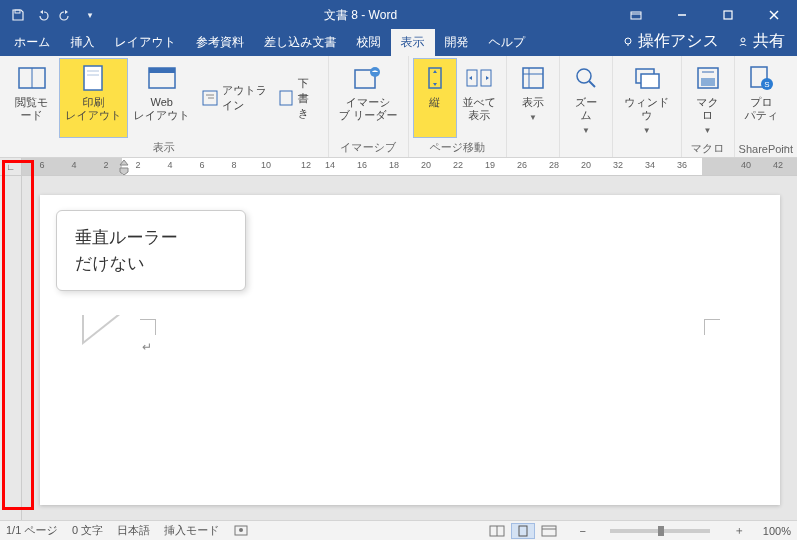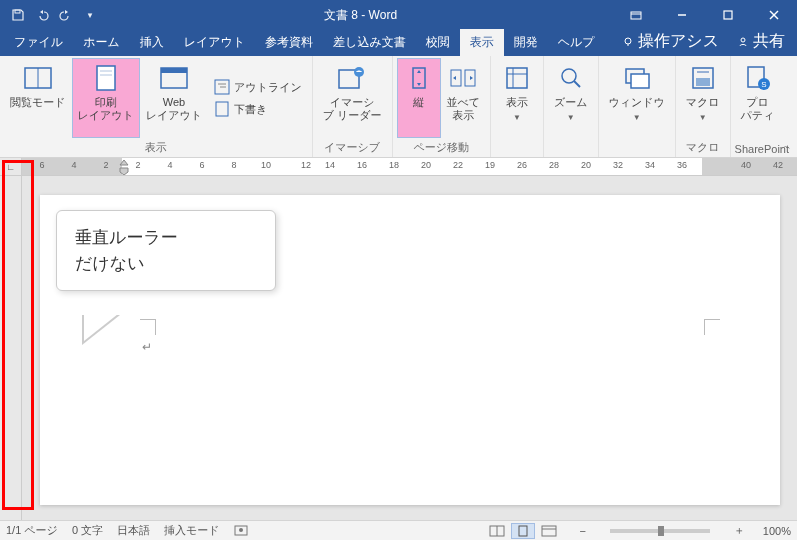--- a/index.html
+++ b/index.html
@@ -13,42 +13,42 @@
 .tabs { height: 26px; background: #2b579a; display: flex; align-items: flex-end; font-size: 12px; padding: 0 4px; }
 .tab { padding: 5px 10px; color: #fff; cursor: pointer; }
 .tab.active { background: #f3f3f3; color: #2b579a; }
 .tabs-right { margin-left: auto; display: flex; align-items: center; gap: 2px; color: #fff; }
 .tabs-right .rt { padding: 4px 8px; display: flex; align-items: center; gap: 4px; font-size: 16px; }
 .ribbon { height: 102px; background: #f3f3f3; border-bottom: 1px solid #d4d4d4; display: flex; position: relative; }
 .ribbon-group { display: flex; flex-direction: column; border-right: 1px solid #e1e1e1; padding: 2px 4px 0; }
 .ribbon-group .controls { display: flex; flex: 1; }
 .ribbon-group .label { text-align: center; font-size: 11px; color: #666; padding: 2px 0; }
 .rbtn { display: flex; flex-direction: column; align-items: center; justify-content: flex-start; padding: 4px 6px; font-size: 11px; color: #444; cursor: pointer; gap: 2px; }
-.rbtn.selected { background: #f9a8d4; border: 1px solid #a3bde3; padding: 3px 5px; }
+.rbtn.selected { background: #fde047; border: 1px solid #a3bde3; padding: 3px 5px; }
 .rbtn .icon { width: 32px; height: 32px; display: flex; align-items: center; justify-content: center; }
 .rbtn .txt { text-align: center; line-height: 1.2; }
-.small-col { display: flex; flex-direction: column; justify-content: center; gap: 2px; padding: 4px 2px; }
+.small-col { display: flex; flex-direction: row; justify-content: flex-end; gap: 2px; padding: 4px 2px; }
 .small-btn { display: flex; align-items: center; gap: 4px; font-size: 11px; color: #444; padding: 2px 4px; }
 .small-btn .sicon { width: 16px; height: 16px; }
 .collapse-btn { position: absolute; right: 6px; bottom: 4px; font-size: 10px; color: #666; }
 .ruler-area { height: 18px; background: #e8e8e8; display: flex; position: relative; border-bottom: 1px solid #ccc; }
 .ruler-corner { width: 22px; height: 18px; border-right: 1px solid #ccc; display: flex; align-items: center; justify-content: center; font-size: 9px; color: #666; }
 .ruler { flex: 1; position: relative; background: #fff; margin: 0; overflow: hidden; }
 .ruler-dark { position: absolute; top: 0; height: 18px; background: #d0d0d0; }
 .ruler-num { position: absolute; top: 2px; font-size: 9px; color: #666; transform: translateX(-50%); }
 .ruler-indent { position: absolute; top: 0; }
 .doc-area { position: absolute; left: 0; top: 176px; right: 0; bottom: 20px; background: #e6e6e6; display: flex; }
 .v-ruler-strip { width: 22px; background: #e8e8e8; border-right: 1px solid #ccc; }
 .red-box { position: absolute; left: 2px; top: 160px; width: 32px; height: 350px; border: 3px solid #ff0000; z-index: 10; pointer-events: none; }
 .page { position: absolute; left: 40px; top: 195px; width: 740px; height: 310px; background: #fff; box-shadow: 0 1px 4px rgba(0,0,0,0.2); }
 .page .margin-mark { position: absolute; width: 16px; height: 16px; }
 .page .mark-tl { left: 100px; top: 124px; border-left: 1px solid #bbb; border-bottom: 1px solid #bbb; transform: rotate(180deg);}
 .page .mark-tr { right: 60px; top: 124px; border-right: 1px solid #bbb; border-bottom: 1px solid #bbb; transform: rotate(180deg);}
 .page .para-mark { position: absolute; left: 102px; top: 145px; font-size: 12px; color: #888; }
-.callout { position: absolute; left: 56px; top: 210px; width: 220px; z-index: 5; border-radius: 27px; }
+.callout { position: absolute; left: 56px; top: 210px; width: 190px; z-index: 5; border-radius: 27px; }
 .callout-box { background: #fff; border: 1px solid #ccc; border-radius: 6px; padding: 14px 18px; box-shadow: 2px 2px 6px rgba(0,0,0,0.15); font-size: 17px; color: #333; line-height: 1.5; }
 .callout-tail { position: absolute; left: 26px; bottom: -24px; width: 0; height: 0; }
 .callout-tail::before { content: ''; position: absolute; border-right: 38px solid transparent; border-top: 30px solid #ccc; }
 .callout-tail::after { content: ''; position: absolute; left: 2px; top: -1px; border-right: 34px solid transparent; border-top: 27px solid #fff; }
 .statusbar { position: absolute; left: 0; right: 0; bottom: 0; height: 20px; background: #f3f3f3; border-top: 1px solid #d4d4d4; display: flex; align-items: center; font-size: 11px; color: #555; padding: 0 6px; gap: 14px; }
 .statusbar .spacer { flex: 1; }
 .statusbar .view-btns { display: flex; gap: 2px; }
 .statusbar .vbtn { width: 24px; height: 16px; display: flex; align-items: center; justify-content: center; border: 1px solid transparent; }
 .statusbar .vbtn.active { background: #d4e2f4; border-color: #a3bde3; }
 .zoom-slider { width: 100px; height: 4px; background: #ccc; position: relative; margin: 0 6px; }
@@ -101,21 +101,20 @@
     <div class="win-btn">
         <svg width="12" height="12">
           <line x1="2" y1="2" x2="10" y2="10" stroke="#fff" stroke-width="1.5"></line>
           <line x1="10" y1="2" x2="2" y2="10" stroke="#fff" stroke-width="1.5"></line>
         </svg>
       </div>
   </div>
 </div>
 
 <div class="tabs">
-  <div class="tab">ファイル</div>
   <div class="tab">ホーム</div>
   <div class="tab">挿入</div>
   <div class="tab">レイアウト</div>
   <div class="tab">参考資料</div>
   <div class="tab">差し込み文書</div>
   <div class="tab">校閲</div>
   <div class="tab active">表示</div>
   <div class="tab">開発</div>
   <div class="tab">ヘルプ</div>
   <div class="tabs-right">

